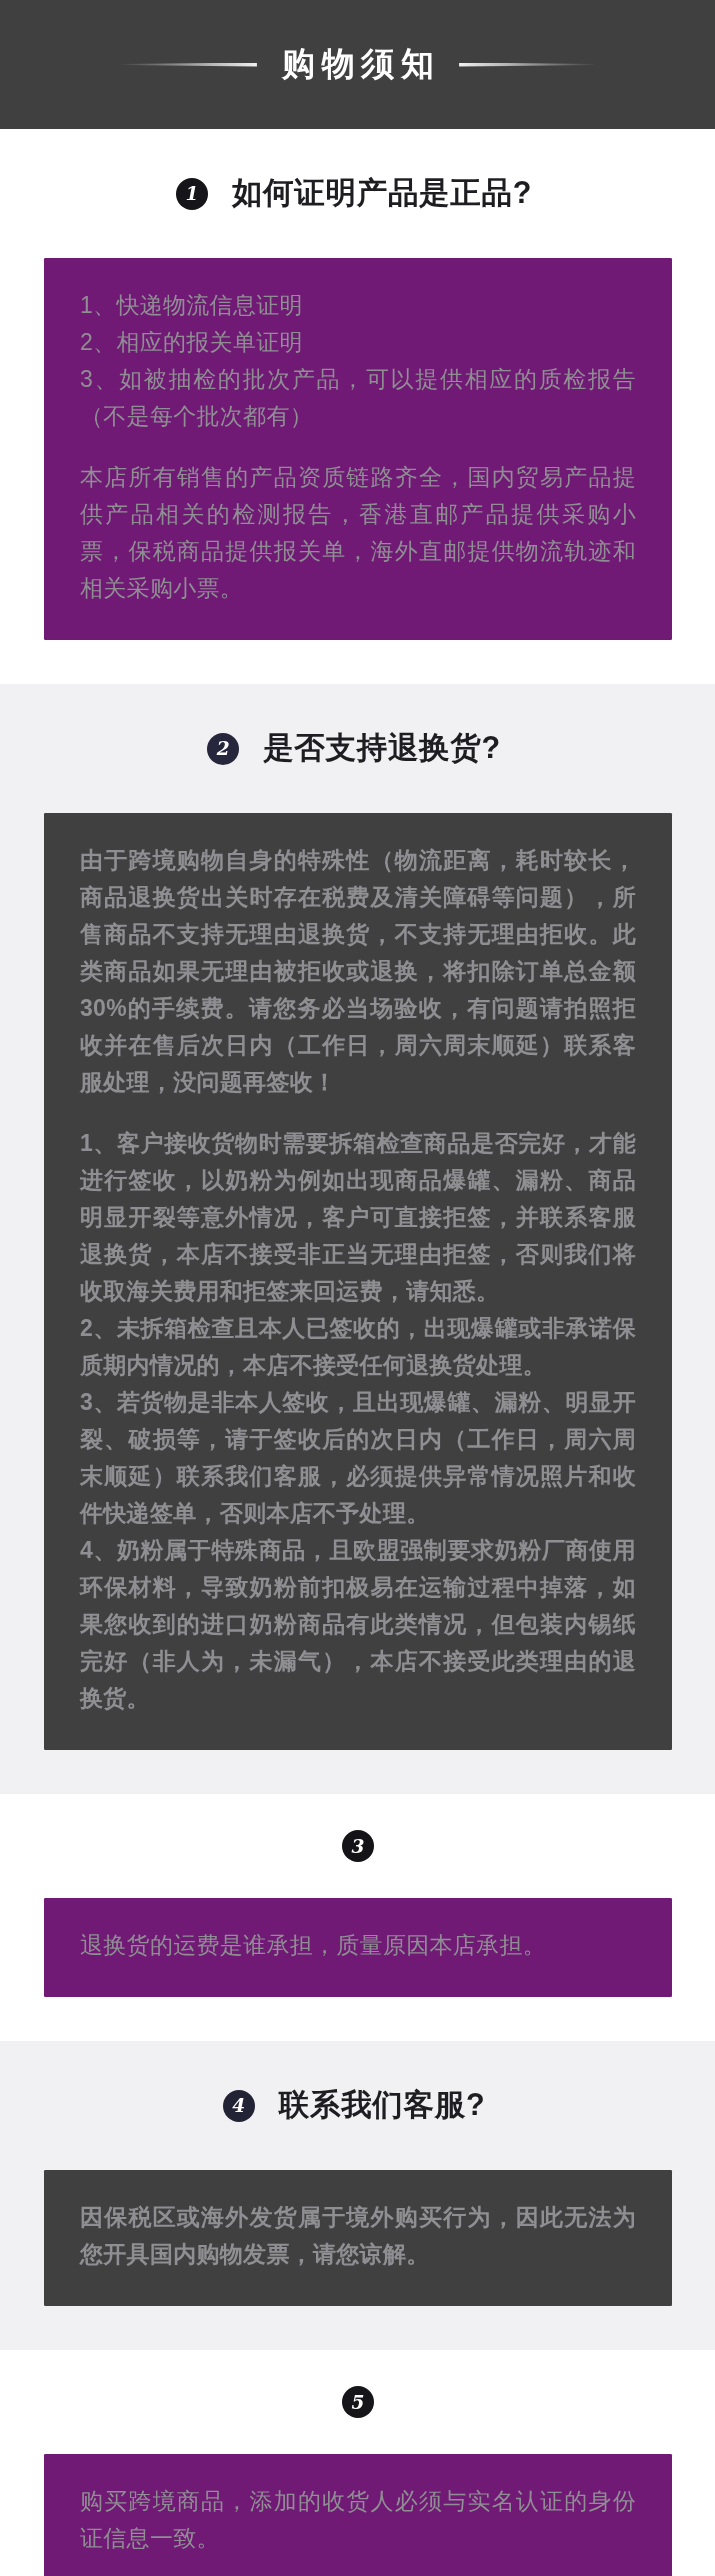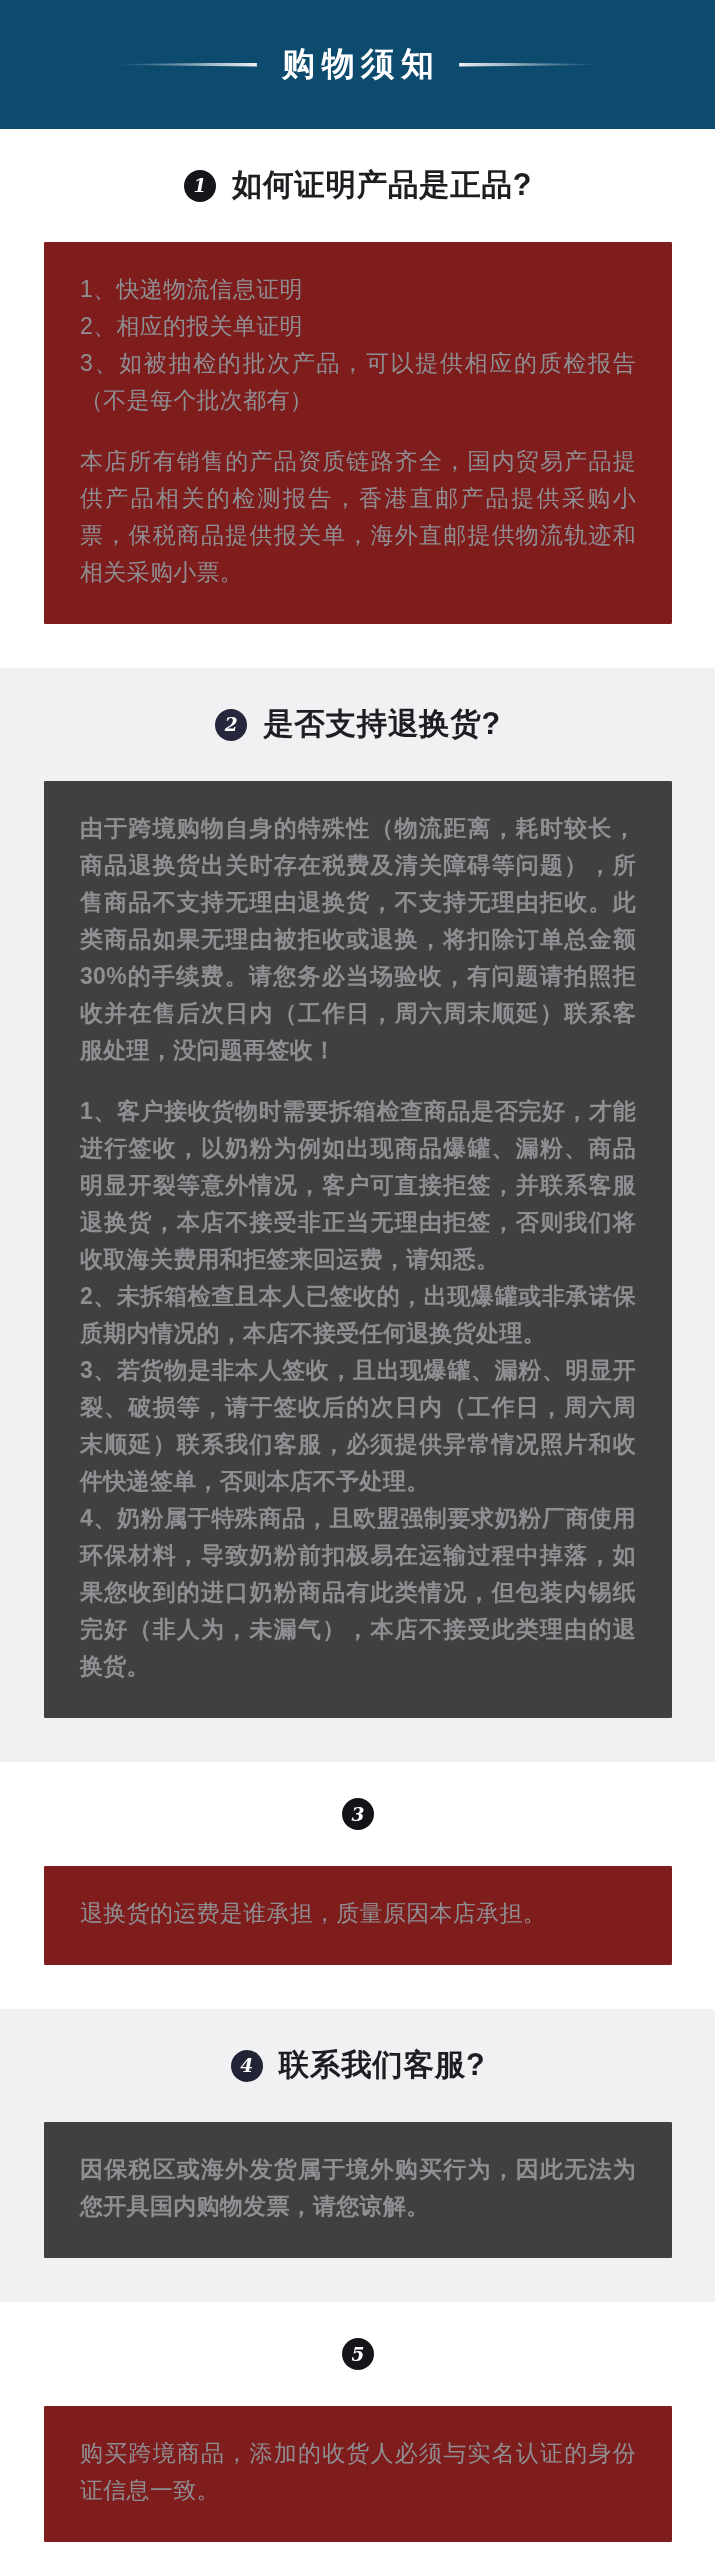--- a/index.html
+++ b/index.html
@@ -51,48 +51,48 @@
     background:#15151a;
     color:#ffffff;
     display:flex;align-items:center;justify-content:center;
     font-family:"DejaVu Serif","Liberation Serif",serif;
     font-style:italic;
     font-weight:bold;
     font-size:18.6px;
     flex:0 0 auto;
   }
   .sec-title h2{
-    margin:0;
+    margin:8px;
     font-size:30.5px;
     font-weight:900;
     color:#1e1e22;
     letter-spacing:0.7px;
     white-space:nowrap;
   }
   .box{
     margin-top:36px;
     border-radius:1.3px;
     padding:29px 36px 33px 36px;
     font-size:23px;
     line-height:37px;
     letter-spacing:0.3px;
     color:#8f8f93;
     text-align:justify;
   }
   .box p{margin:0;white-space:pre-line;}
   .box p + p{margin-top:24px;}
-  .box-gray{background:#7f1d1d;}
+  .box-gray{background:#701a75;}
   .box-white{background:#404040;font-weight:bold;}
 </style>
 </head>
 <body>
 
 <div class="page">
 
-  <header class="hdr" style="background: #0c4a6e; text-align: right;">
+  <header class="hdr" style="background: #404040; text-align: right;">
     <span class="hline hline-l"></span>
     <h1>购物须知</h1>
     <span class="hline hline-r"></span>
   </header>
 
   <section class="sec sec-white">
     <div class="sec-title">
       <span class="num" style="background: rgb(21, 21, 26);">1</span>
       <h2>如何证明产品是正品?</h2>
     </div>

